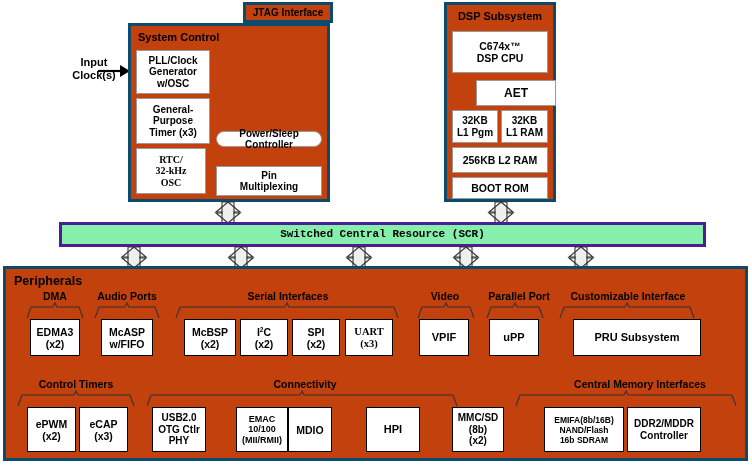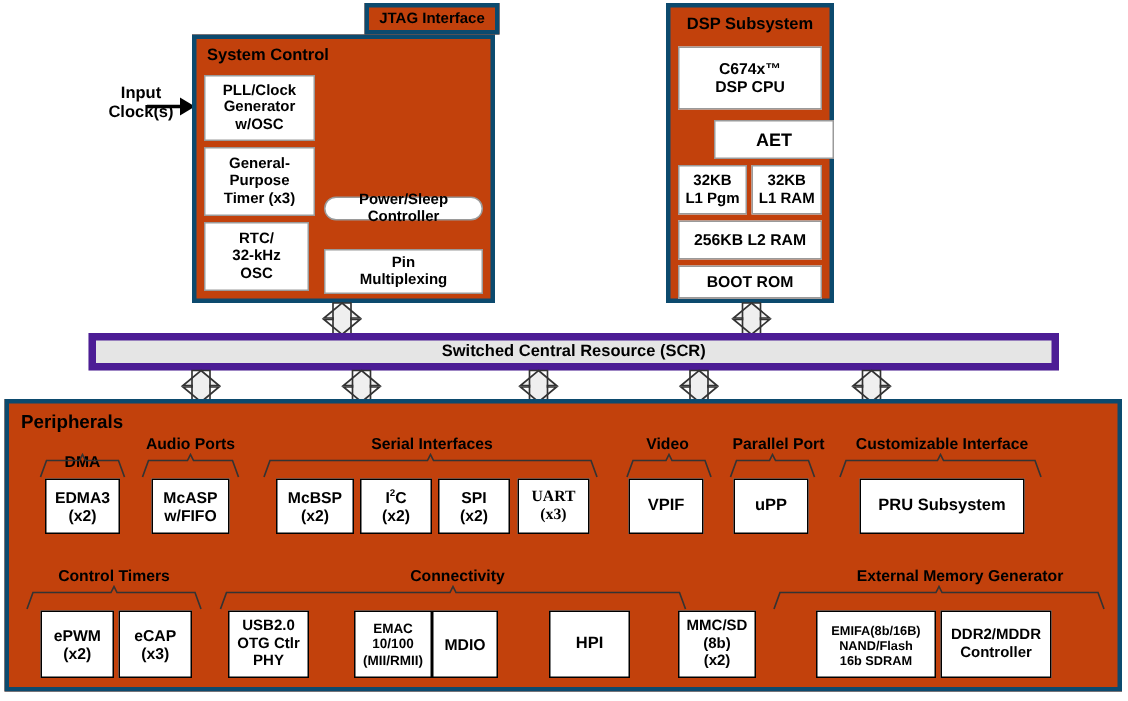--- a/index.html
+++ b/index.html
@@ -27,21 +27,21 @@
   .t105{font-size:10.5px;line-height:12px;font-weight:bold;}
   .t11{font-size:11px;line-height:12.5px;font-weight:bold;}
   .t12{font-size:12px;line-height:13px;font-weight:bold;}
   .t9{font-size:9px;line-height:10.5px;font-weight:bold;}
   .t85{font-size:8.5px;line-height:10px;font-weight:bold;}
 
   
   .cap{font-size:10.5px;font-weight:bold;text-align:center;white-space:nowrap;}
 
   
-  #scr{border:5px solid #4c1d95;background:#e5e5e5;}
+  #scr{border:3px solid #4c1d95;background:#86efac;font-family:Liberation Mono, monospace;}
 
   
   .sectitle{font-size:11px;font-weight:bold;}
   .tm{font-size:6.5px;vertical-align:super;line-height:0;}
 
   svg{display:block;overflow:visible;}
 </style>
 </head>
 <body>
 
@@ -71,21 +71,21 @@
       <div>w/OSC</div>
     </div>
   </div>
   <div class="abs gry ctr" style="left:136px;top:98px;width:74px;height:46px;">
     <div class="t10">
       <div>General-</div>
       <div>Purpose</div>
       <div>Timer (x3)</div>
     </div>
   </div>
-  <div class="abs gry ctr" style="left:136px;top:148px;width:70px;height:46px;">
+  <div class="abs gry ctr" style="left:136px;top:148px;width:70px;height:46px;font-family:Liberation Serif, serif;">
     <div class="t10">
       <div>RTC/</div>
       <div>32-kHz</div>
       <div>OSC</div>
     </div>
   </div>
 
   <div class="abs gry ctr" style="left:216px;top:131px;width:106px;height:16px;border-radius:11px;">
     <div class="t10">
       <div>Power/Sleep</div>
@@ -161,21 +161,21 @@
   </svg>
   <svg class="abs" style="left:568px;top:247px;width:26px;height:21px;">
     <polygon points="13,0 25,10 19,10 19,21 7,21 7,10 1,10" fill="#efefef" stroke="#333" stroke-width="1.1"></polygon>
     <polygon points="13,21 25,11 19,11 19,0 7,0 7,11 1,11" fill="none" stroke="#333" stroke-width="1.1"></polygon>
   </svg>
 
   <div class="abs hvy" style="left:3px;top:266px;width:745px;height:195px;">
     <div class="abs" style="left:8px;top:5px;font-size:12.5px;font-weight:bold;">Peripherals</div>
   </div>
 
-  <div class="abs cap" style="left:25px;top:290px;width:60px;margin-top:12px;">DMA</div>
+  <div class="abs cap" style="left:25px;top:290px;width:60px;">DMA</div>
   <div class="abs cap" style="left:92px;top:290px;width:70px;">Audio Ports</div>
   <div class="abs cap" style="left:184px;top:290px;width:208px;">Serial Interfaces</div>
   <div class="abs cap" style="left:415px;top:290px;width:60px;">Video</div>
   <div class="abs cap" style="left:481px;top:290px;width:76px;">Parallel Port</div>
   <div class="abs cap" style="left:558px;top:290px;width:140px;text-align:center;">Customizable Interface</div>
 
   <svg class="abs" style="left:26px;top:303px;width:58px;height:16px;">
     <path d="M1,15 L5,4 L27,4 L29,0 L31,4 L53,4 L57,15" fill="none" stroke="#333" stroke-width="1.1"></path>
   </svg>
   <svg class="abs" style="left:94px;top:303px;width:66px;height:16px;">
@@ -229,27 +229,27 @@
       <div>UART</div>
       <div>(x3)</div>
     </div>
   </div>
   <div class="abs lite ctr" style="left:419px;top:319px;width:50px;height:37px;">
     <span class="t11">VPIF</span>
   </div>
   <div class="abs lite ctr" style="left:489px;top:319px;width:50px;height:37px;">
     <span class="t11">uPP</span>
   </div>
-  <div class="abs lite ctr" style="left:573px;top:319px;width:110px;height:37px;">
+  <div class="abs lite ctr" style="left:573px;top:319px;width:128px;height:37px;">
     <span class="t11">PRU Subsystem</span>
   </div>
 
   <div class="abs cap" style="left:16px;top:378px;width:120px;">Control Timers</div>
   <div class="abs cap" style="left:235px;top:378px;width:140px;">Connectivity</div>
-  <div class="abs cap" style="left:545px;top:378px;width:190px;">External Memory Generator</div>
+  <div class="abs cap" style="left:545px;top:378px;width:190px;">Central Memory Interfaces</div>
 
   <svg class="abs" style="left:17px;top:391px;width:120px;height:16px;">
     <path d="M1,15 L5,4 L57,4 L59,0 L61,4 L113,4 L117,15" fill="none" stroke="#333" stroke-width="1.1"></path>
   </svg>
   <svg class="abs" style="left:146px;top:391px;width:313px;height:16px;">
     <path d="M1,15 L5,4 L154,4 L156,0 L158,4 L307,4 L311,15" fill="none" stroke="#333" stroke-width="1.1"></path>
   </svg>
   <svg class="abs" style="left:515px;top:391px;width:224px;height:16px;">
     <path d="M1,15 L5,4 L109,4 L111,0 L113,4 L217,4 L221,15" fill="none" stroke="#333" stroke-width="1.1"></path>
   </svg>

